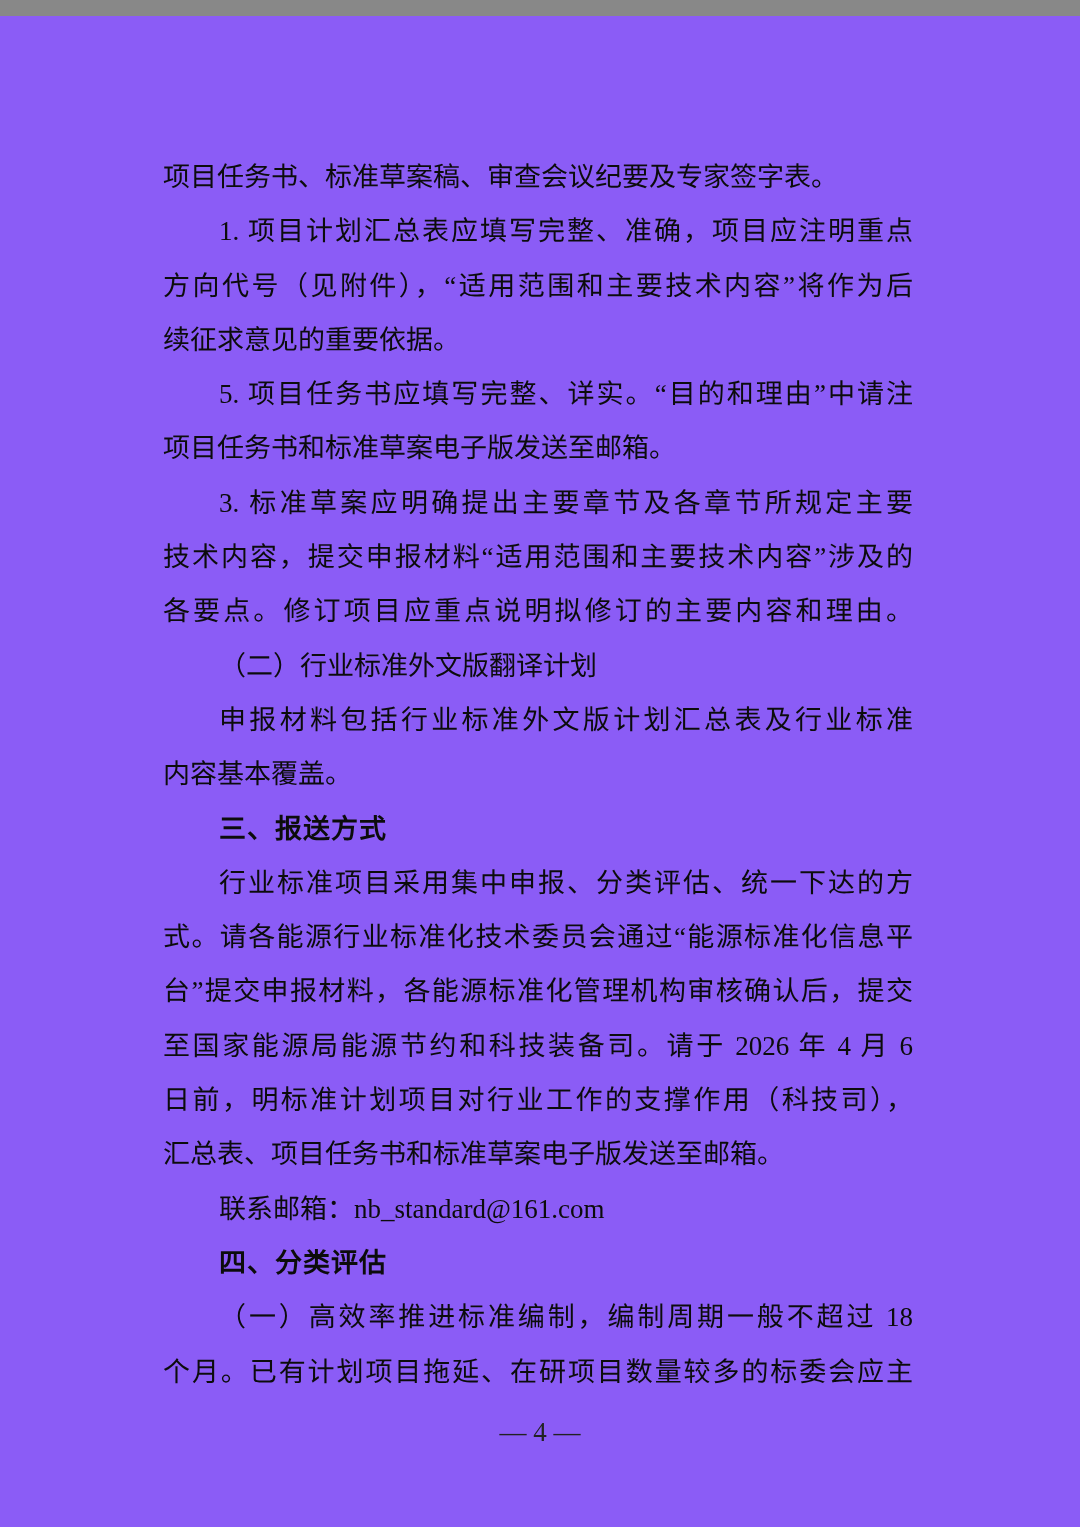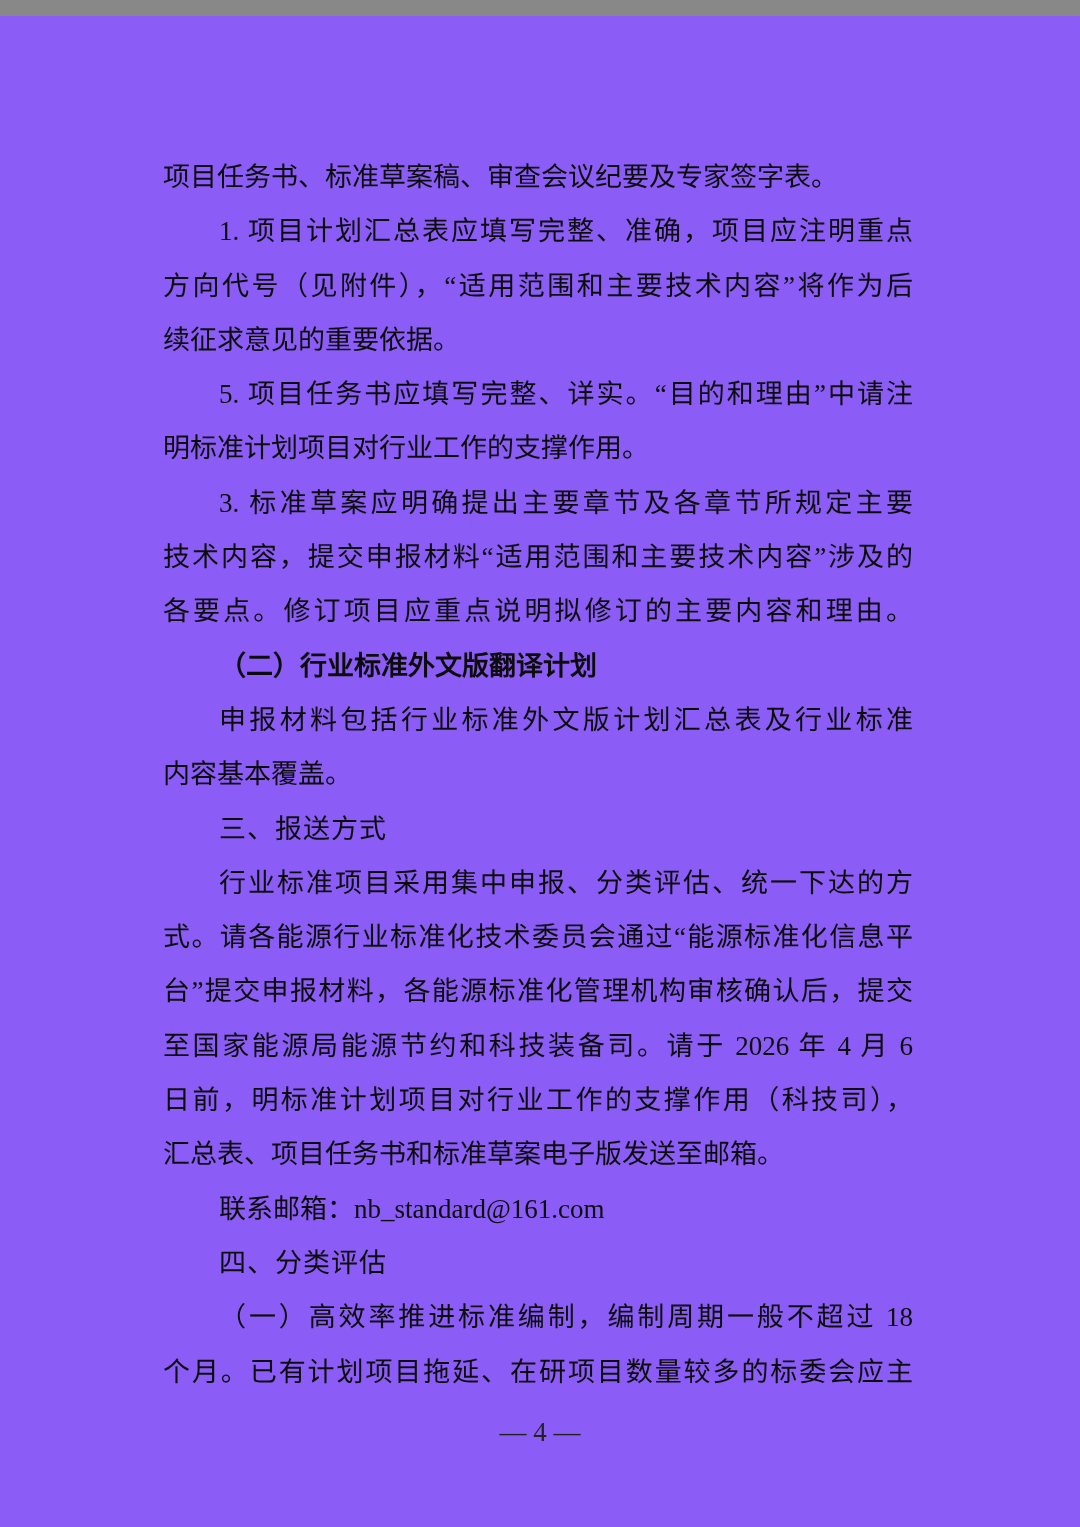--- a/index.html
+++ b/index.html
@@ -35,26 +35,26 @@
   .j {
     text-align: justify;
     text-align-last: justify;
   }
   
   .ind {
     text-indent: 56px;
   }
   
   .kai {
-    font-weight: 700;
+    font-weight: 400;
   }
   
   .hei {
     font-family: "Liberation Sans", sans-serif;
-    font-weight: 400;
+    font-weight: 700;
     letter-spacing: 1px;
   }
   .footer {
     position: absolute;
     left: 0;
     top: 1396px;
     width: 100%;
     height: 40px;
     line-height: 40px;
     text-align: center;
@@ -65,21 +65,21 @@
 </head>
 <body>
 
 <div class="page">
   <div class="content">
     <div class="line">项目任务书、标准草案稿、审查会议纪要及专家签字表。</div>
     <div class="line j ind">1. 项目计划汇总表应填写完整、准确，项目应注明重点</div>
     <div class="line j">方向代号（见附件），“适用范围和主要技术内容”将作为后</div>
     <div class="line">续征求意见的重要依据。</div>
     <div class="line j ind">5. 项目任务书应填写完整、详实。“目的和理由”中请注</div>
-    <div class="line">明标准计划项目对行业工作的支撑作用。</div>
+    <div class="line">项目任务书和标准草案电子版发送至邮箱。</div>
     <div class="line j ind">3. 标准草案应明确提出主要章节及各章节所规定主要</div>
     <div class="line j">技术内容，提交申报材料“适用范围和主要技术内容”涉及的</div>
     <div class="line j">各要点。修订项目应重点说明拟修订的主要内容和理由。</div>
     <div class="line kai ind">（二）行业标准外文版翻译计划</div>
     <div class="line j ind">申报材料包括行业标准外文版计划汇总表及行业标准</div>
     <div class="line">内容基本覆盖。</div>
     <div class="line hei ind">三、报送方式</div>
     <div class="line j ind">行业标准项目采用集中申报、分类评估、统一下达的方</div>
     <div class="line j">式。请各能源行业标准化技术委员会通过“能源标准化信息平</div>
     <div class="line j">台”提交申报材料，各能源标准化管理机构审核确认后，提交</div>

